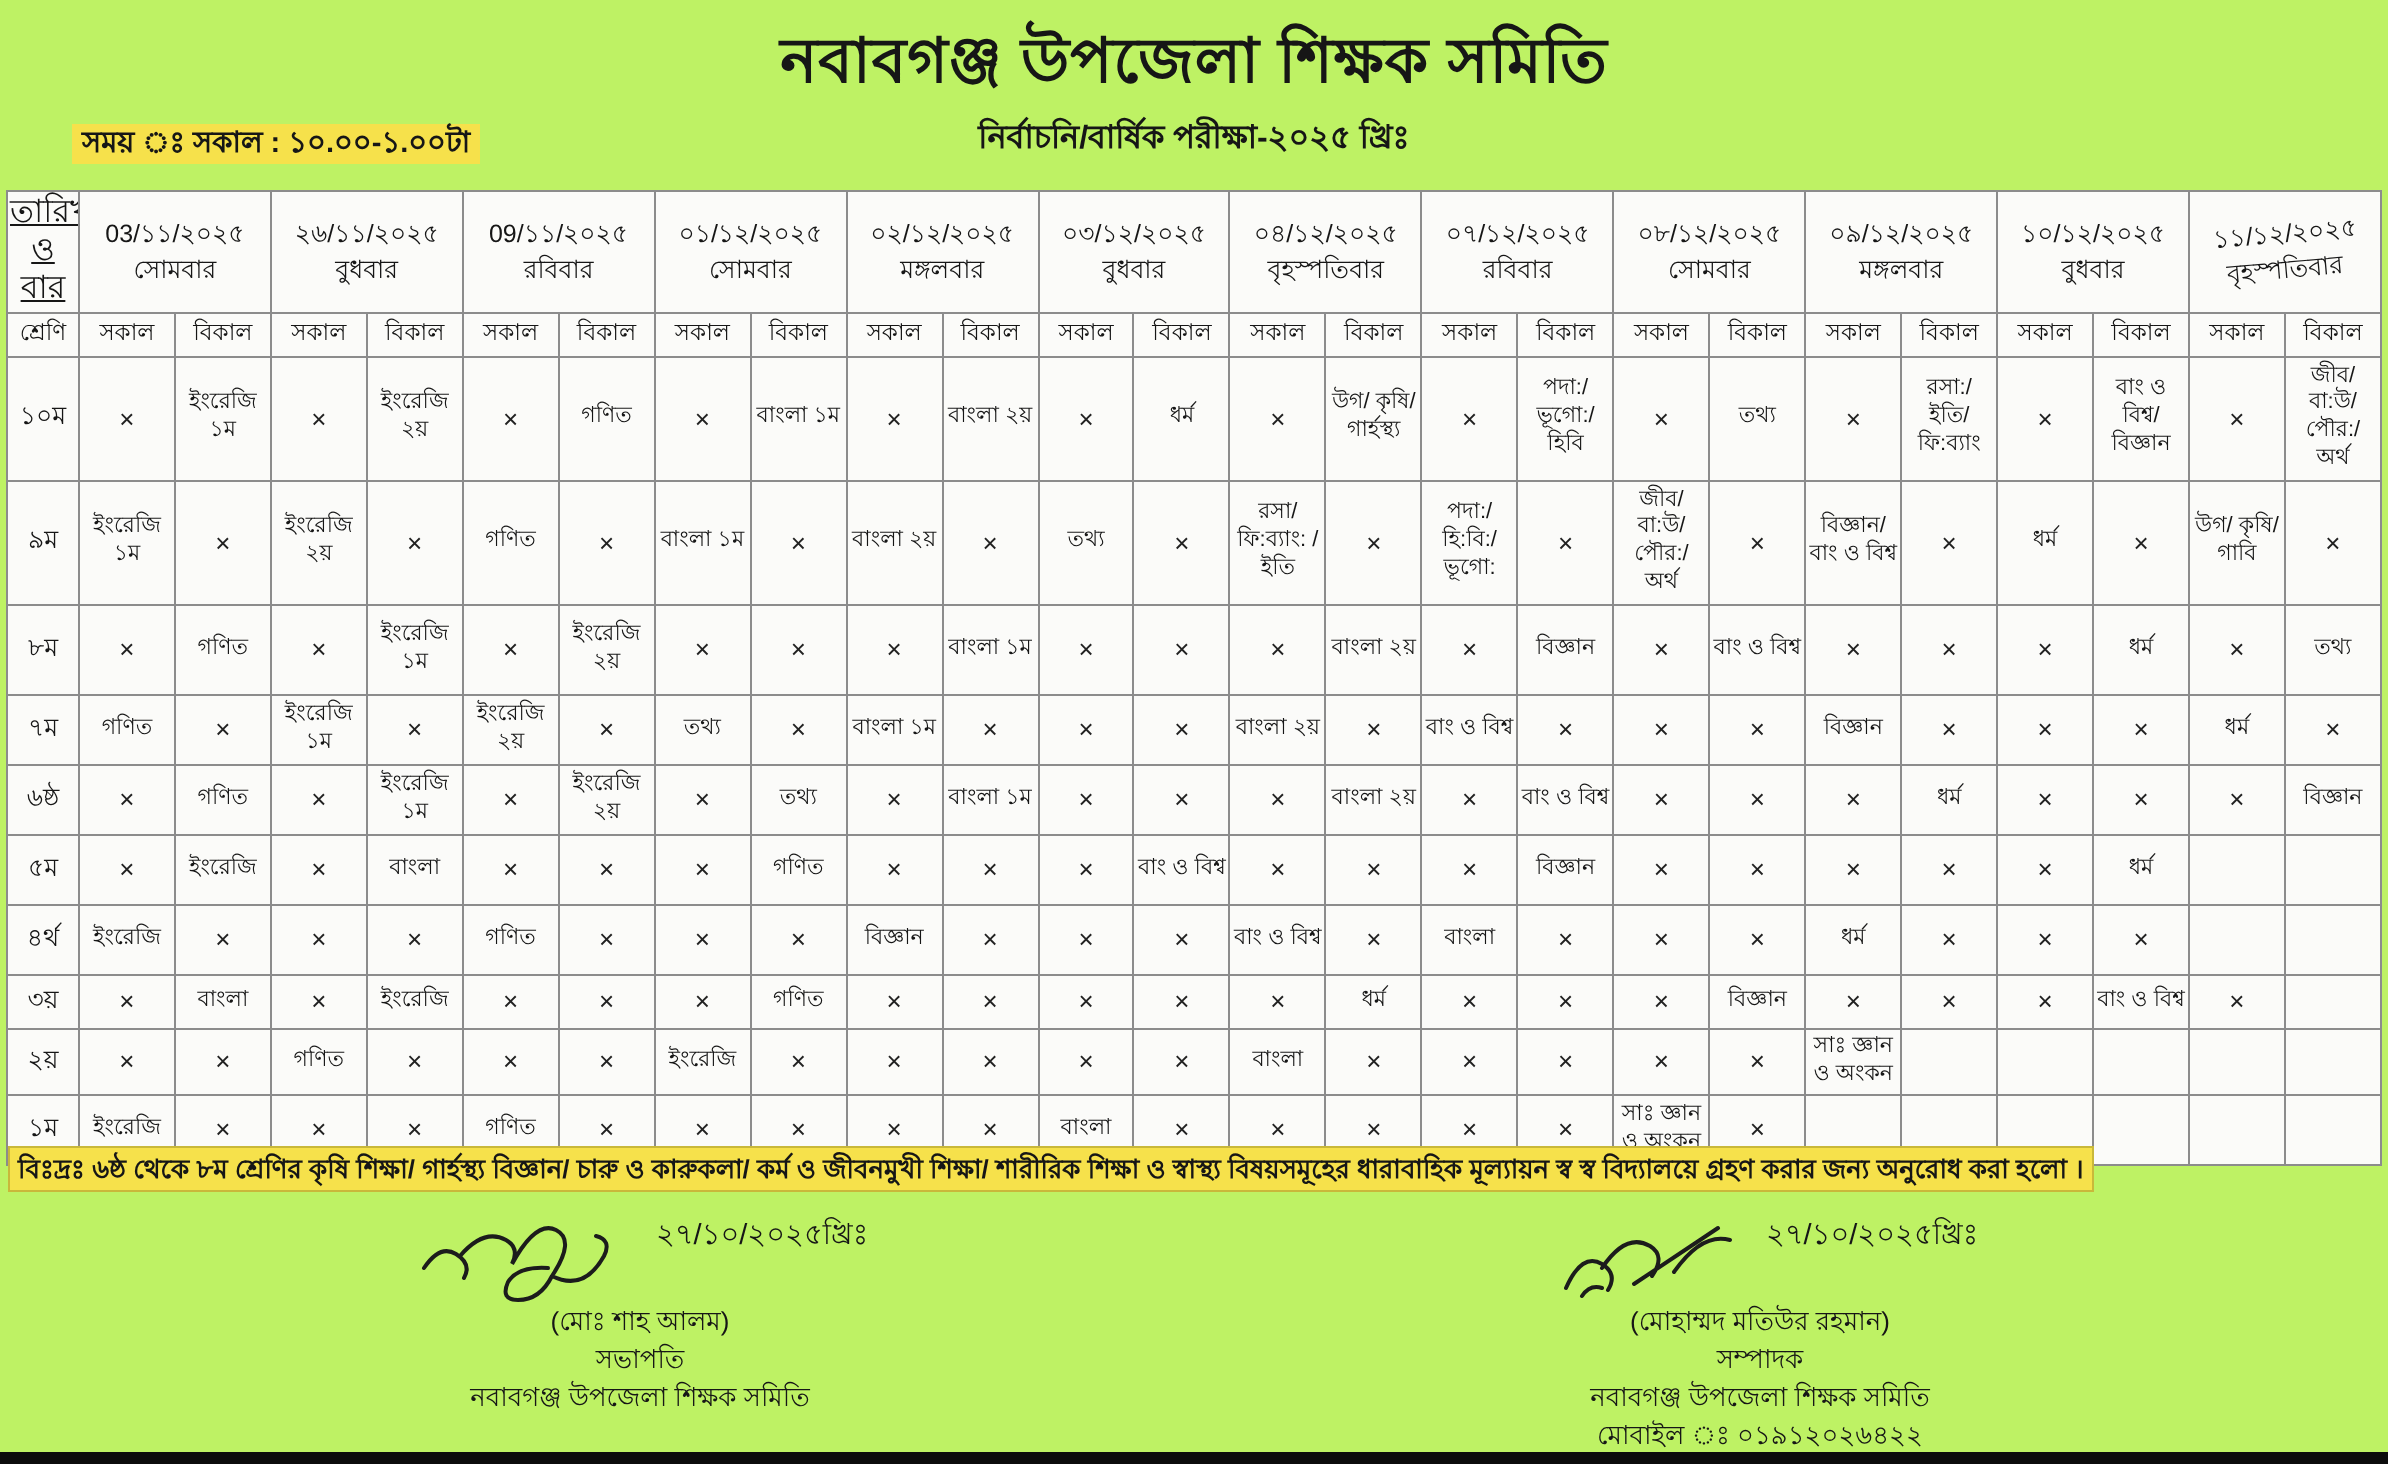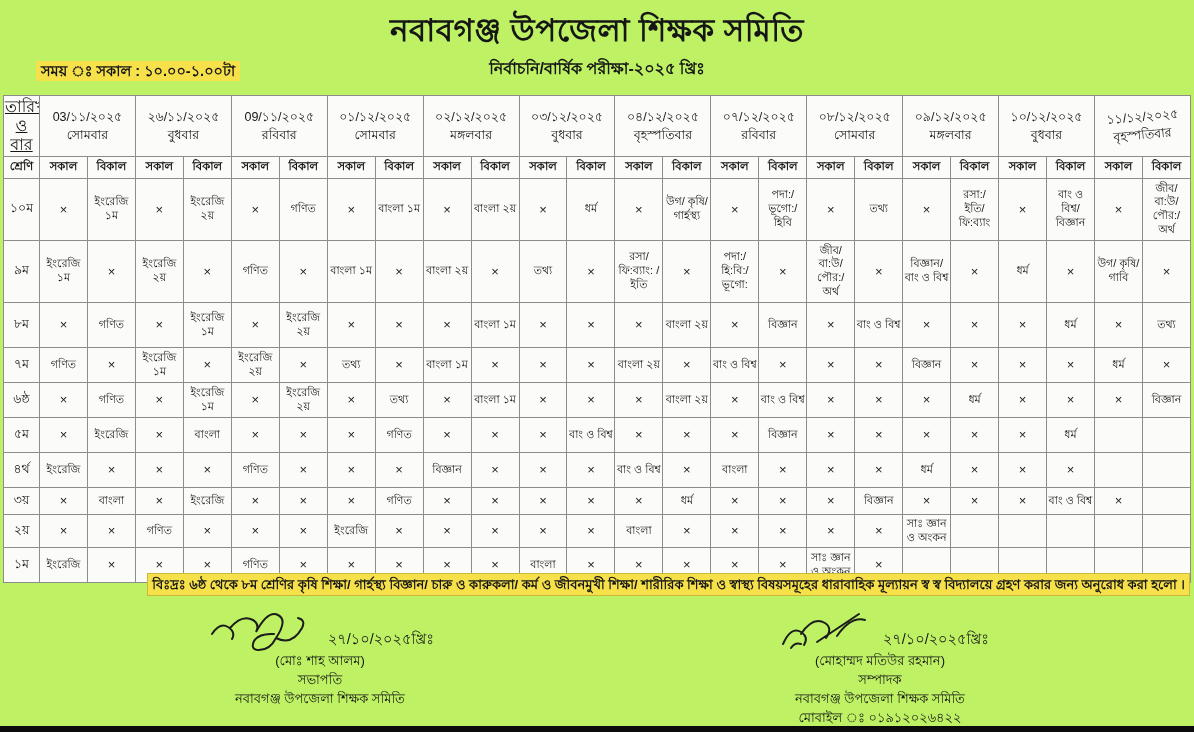--- a/index.html
+++ b/index.html
@@ -20,43 +20,43 @@
     position:absolute; top:95px; left:3px; width:1188px;
     border-collapse:collapse; table-layout:fixed; background:#fbfbf9;
   }
   table.sched th, table.sched td {
     border:1px solid #8c8c8c; text-align:center; vertical-align:middle;
     padding:1px 1px; overflow:hidden;
   }
   th.corner { width:33px; font-size:16px; font-weight:normal; line-height:1.2;text-decoration:underline; }
   th.date-head { font-size:12.5px; font-weight:normal; height:45px; line-height:1.45; }
   th.date-head.tilted div { transform:rotate(-5deg); }
-  th.class-head, th.session-head { font-size:11.5px; font-weight:bold; height:19px; }
+  th.class-head, th.session-head { font-size:11.5px; font-weight:normal; height:19px; }
   td.class-cell { font-size:12.5px; }
   td.x-cell { font-size:13px; color:#222; }
   td.subject-cell { font-size:11px; line-height:1.25; }
   tbody tr:nth-child(1)  { height:62px; }
   tbody tr:nth-child(2)  { height:62px; }
   tbody tr:nth-child(3)  { height:45px; }
   tbody tr:nth-child(4)  { height:35px; }
   tbody tr:nth-child(5)  { height:35px; }
   tbody tr:nth-child(6)  { height:35px; }
   tbody tr:nth-child(7)  { height:35px; }
   tbody tr:nth-child(8)  { height:27px; }
   tbody tr:nth-child(9)  { height:33px; }
   tbody tr:nth-child(10) { height:35px; }
 
-  .note { position:absolute; top:575px; left:4px; right:4px; text-align:right; }
+  .note { position:absolute; top:575px; left:4px; right:4px; text-align:left; }
   .note span { background:#f6e14b; font-size:13px; font-weight:bold; padding:3px 4px;
                border:1px solid #c9b83a; }
 
   .sig { position:absolute; text-align:center; font-size:13px; line-height:1.45; }
   .sig-left  { top:608px; left:150px; width:340px; }
   .sig-right { top:608px; left:690px; width:380px; }
-  .sig-row { display:flex; align-items:flex-end; justify-content:center; gap:2px; height:44px; }
+  .sig-row { display:flex; align-items:flex-start; justify-content:center; gap:2px; height:44px; }
   .sig-date { font-size:14.5px; padding-bottom:2px; }
   .sig svg { display:block; }
   .bottom-bar { position:absolute; left:0; right:0; bottom:0; height:6px; background:#0c0c0c; }
 </style>
 </head>
 <body>
 
 <div class="page">
 
   <div class="title">নবাবগঞ্জ উপজেলা শিক্ষক সমিতি</div>

